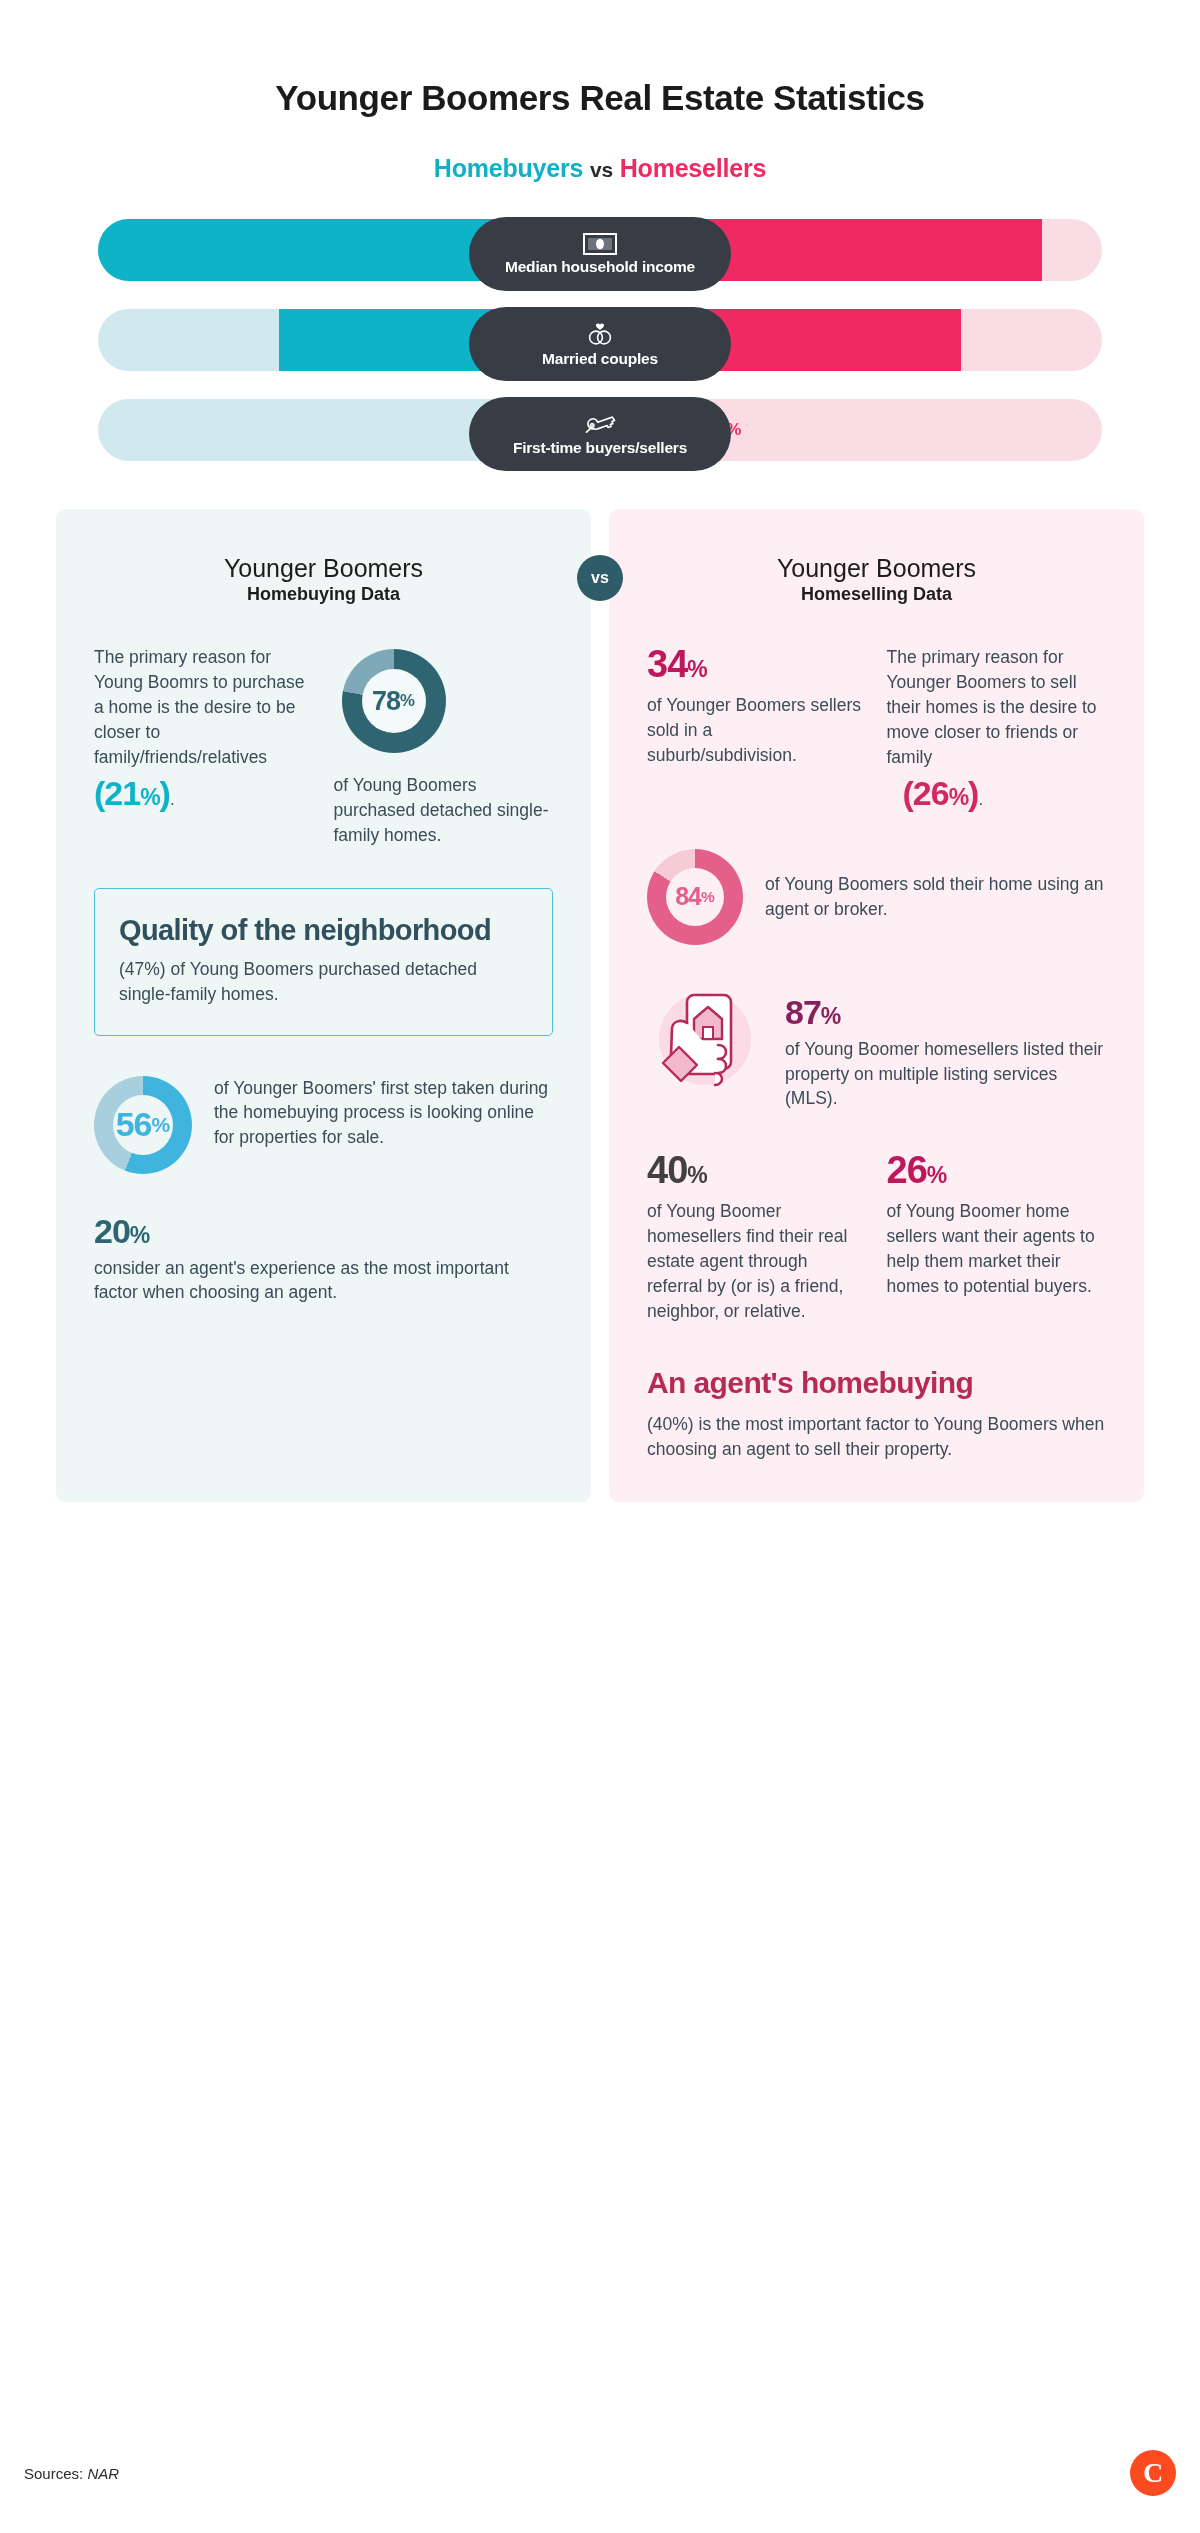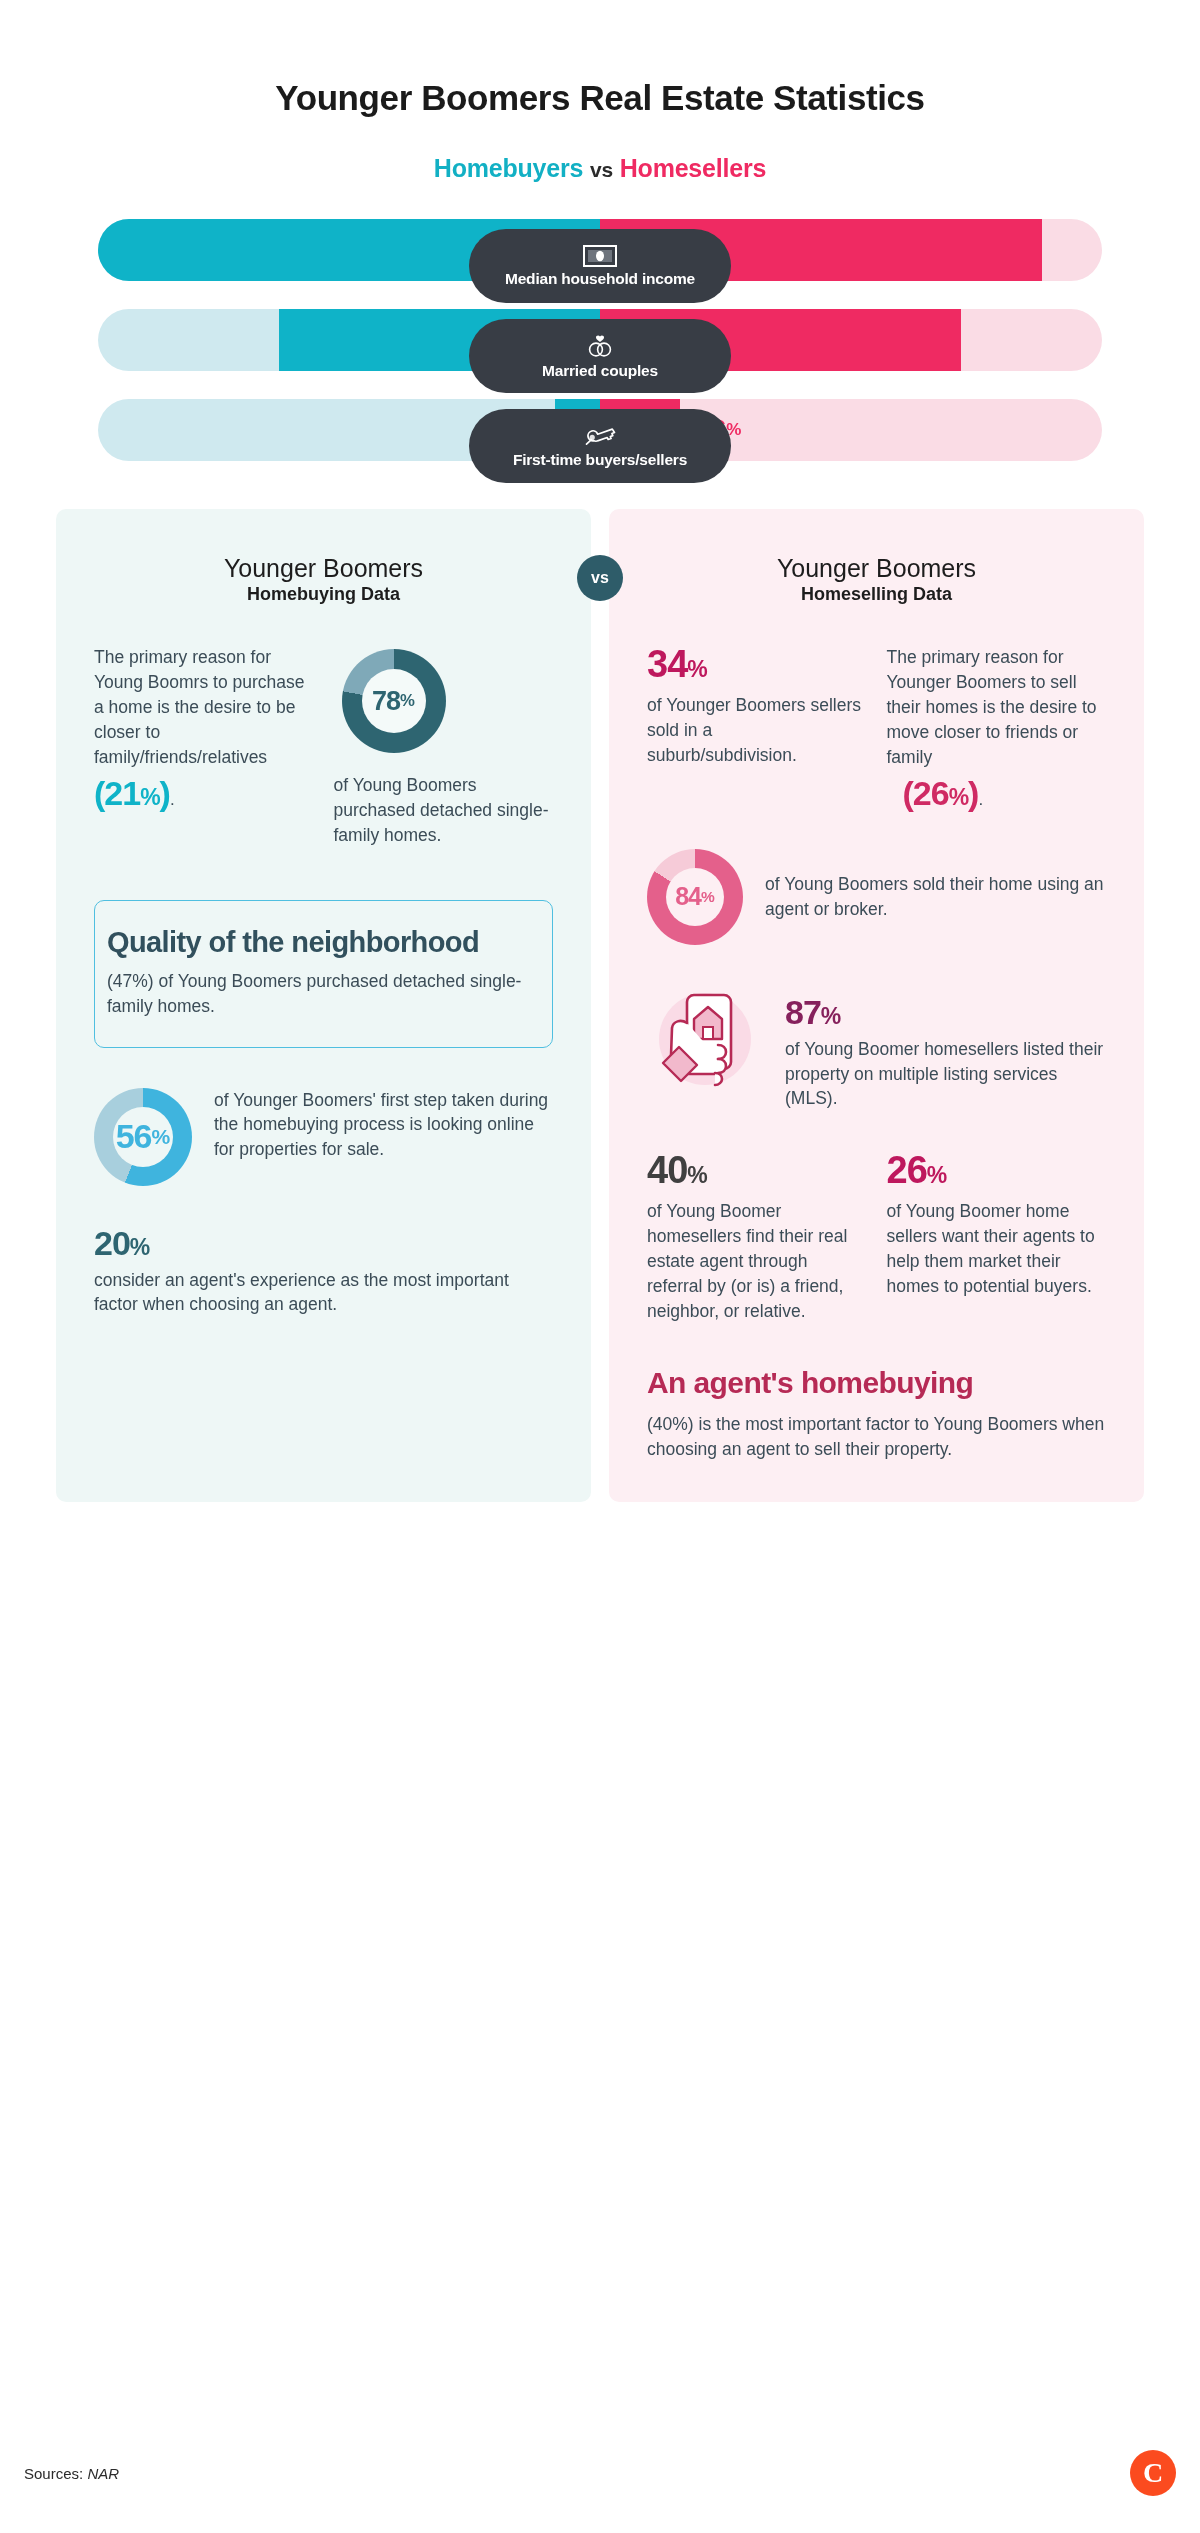--- a/index.html
+++ b/index.html
@@ -70,21 +70,21 @@
     font-weight: bold; font-size: 27px; white-space: nowrap;
   }
   .outval .pct { font-size: 17px; }
   .outval.l { color: #0fb3c8; }
   .outval.r { color: #ef2a62; }
 
   .center-pill {
     position: absolute;
     left: 50%;
     transform: translateX(-50%);
-    top: 16px;
+    top: 4px;
     width: 262px;
     height: 74px;
     background: #383d45;
     border-radius: 37px;
     color: #fff;
     display: flex;
     flex-direction: column;
     align-items: center;
     justify-content: center;
     z-index: 4;
@@ -156,24 +156,24 @@
   .donut .hole {
     position: absolute; inset: 0;
     display: flex; align-items: center; justify-content: center;
     font-weight: bold;
   }
   .donut .hole .num { letter-spacing: -1px; }
   .donut .hole .pc { font-size: 0.62em; }
 
   
   .qbox {
-    margin-top: 52px;
+    margin-top: 40px;
     border: 1.6px solid #4fbfe0;
-    border-radius: 10px;
-    padding: 26px 24px 28px 12px;
+    border-radius: 5px;
+    padding: 26px 24px 28px 24px;
     background: transparent;
   }
   .qbox h3 {
     font-size: 29px;
     font-weight: bold;
     color: #31505d;
     line-height: 1.1;
     letter-spacing: -0.6px;
     margin-bottom: 10px;
   }

